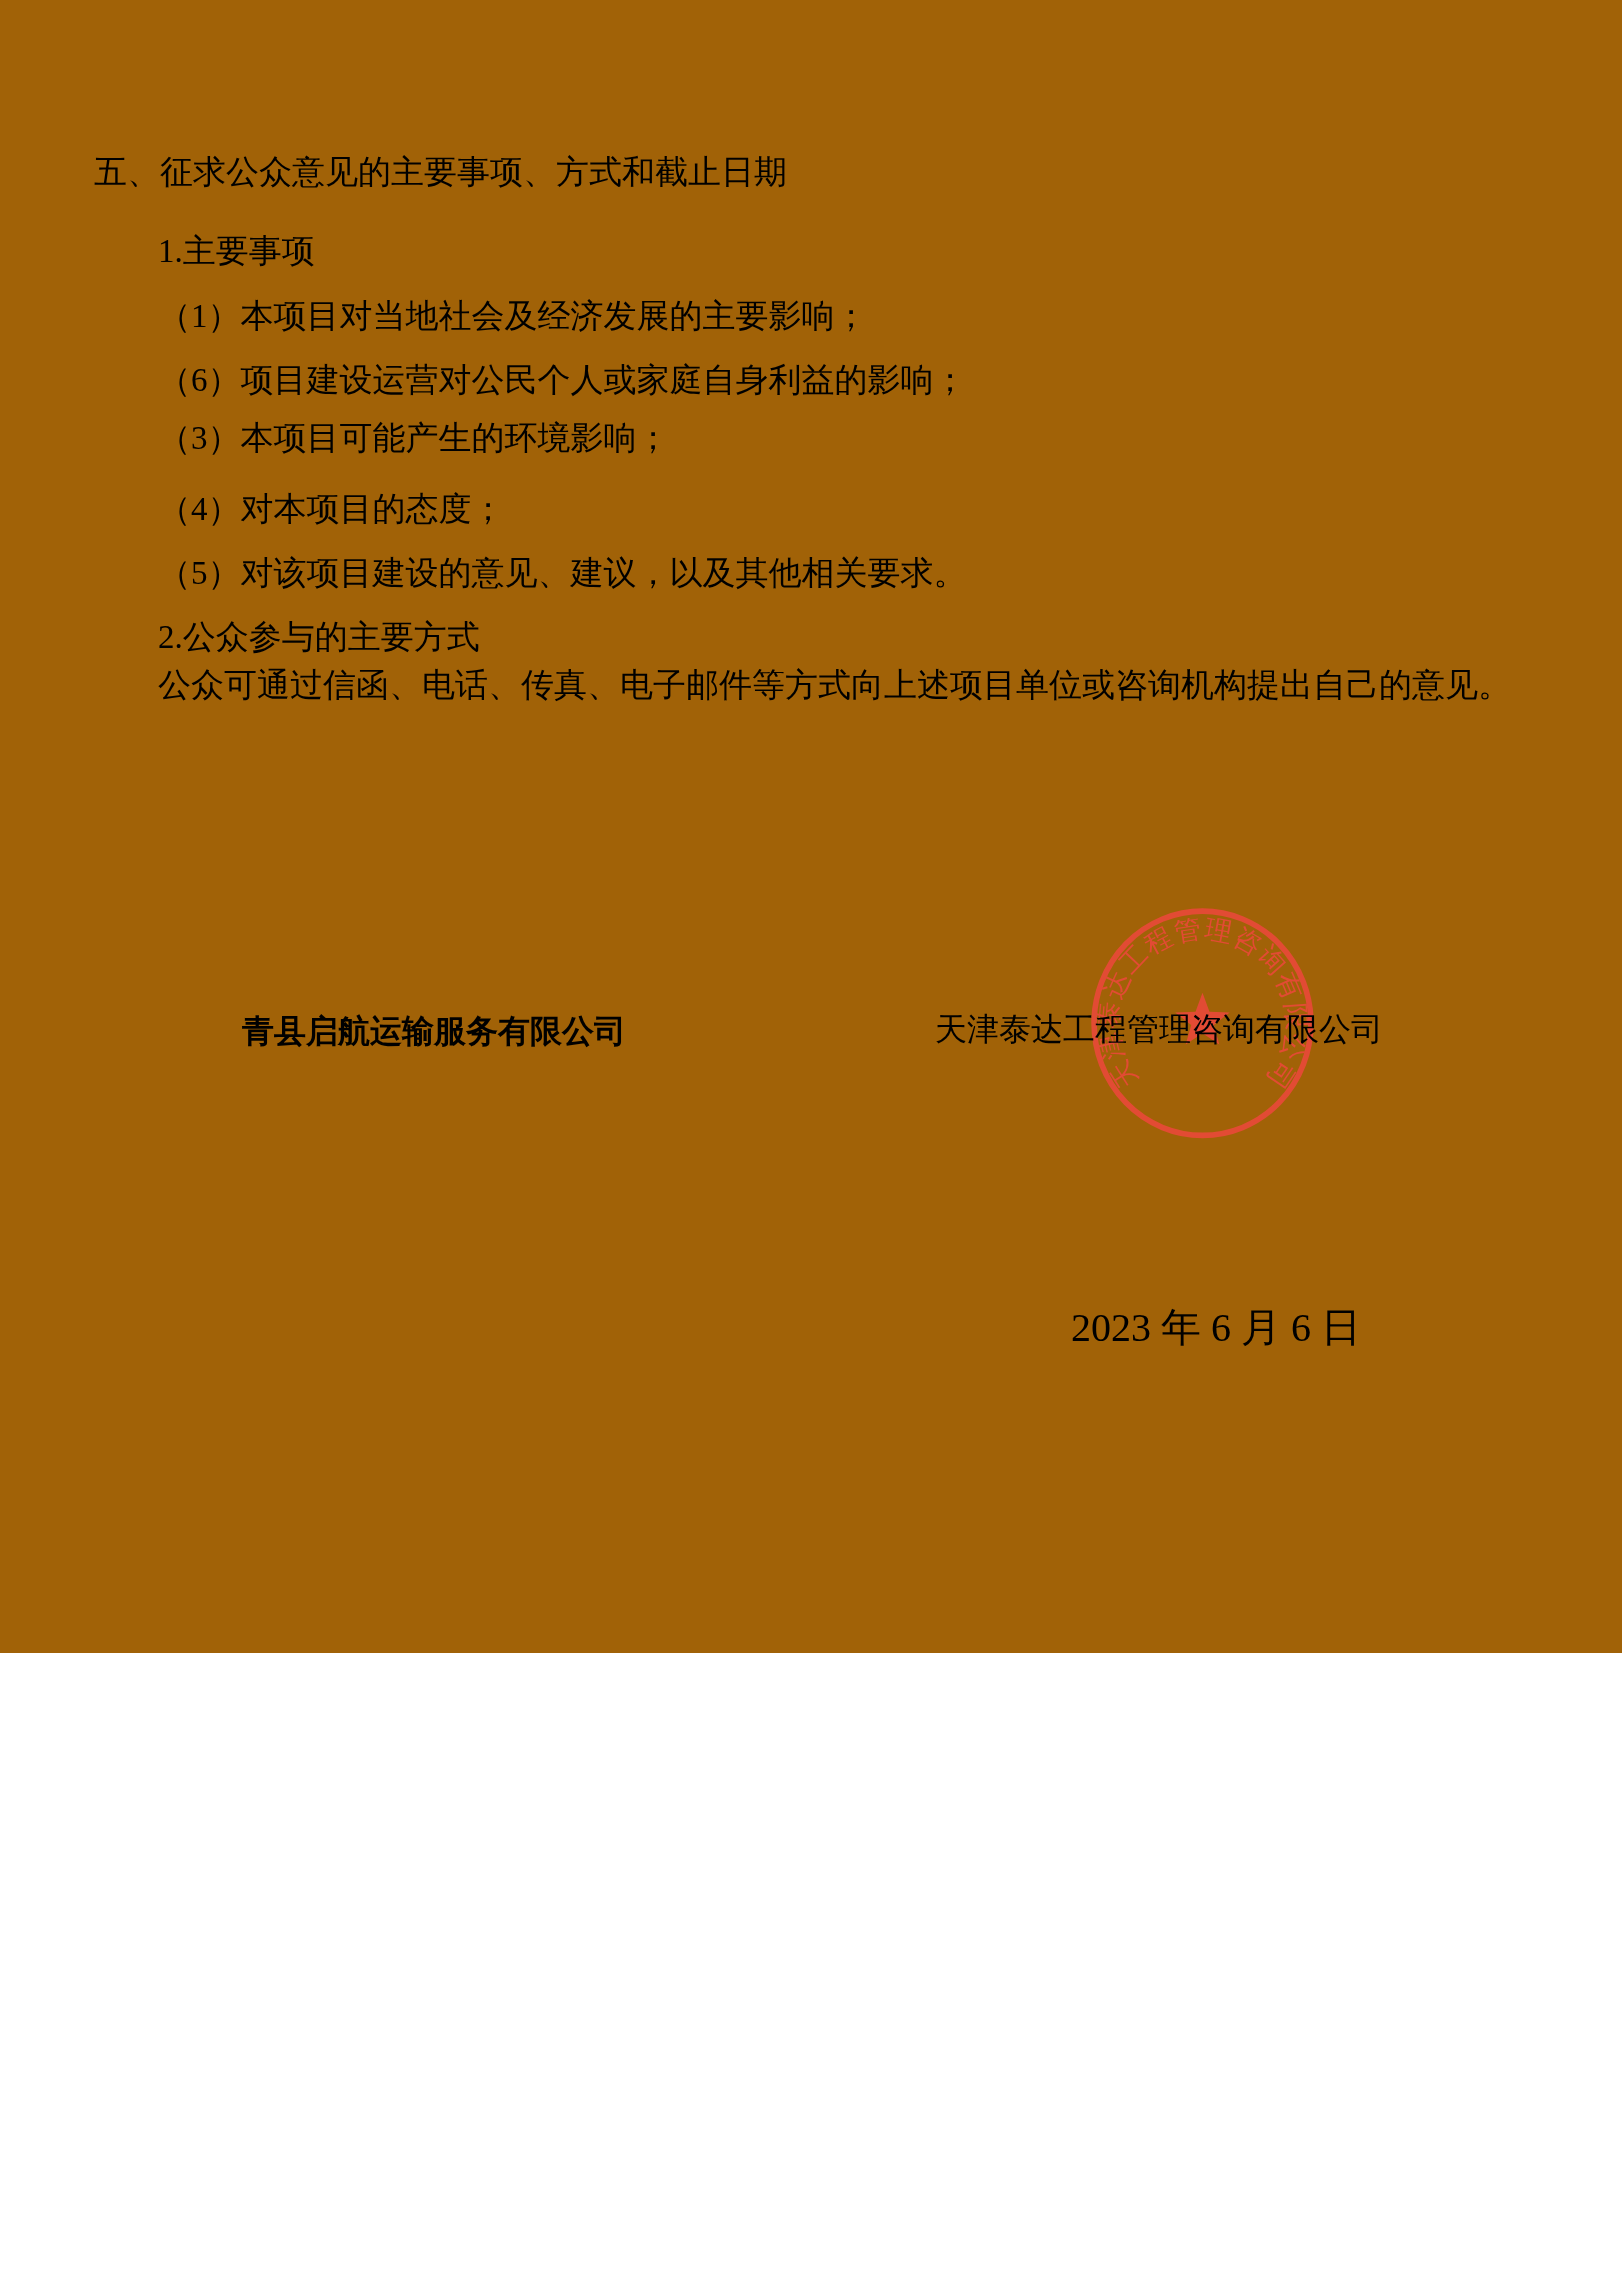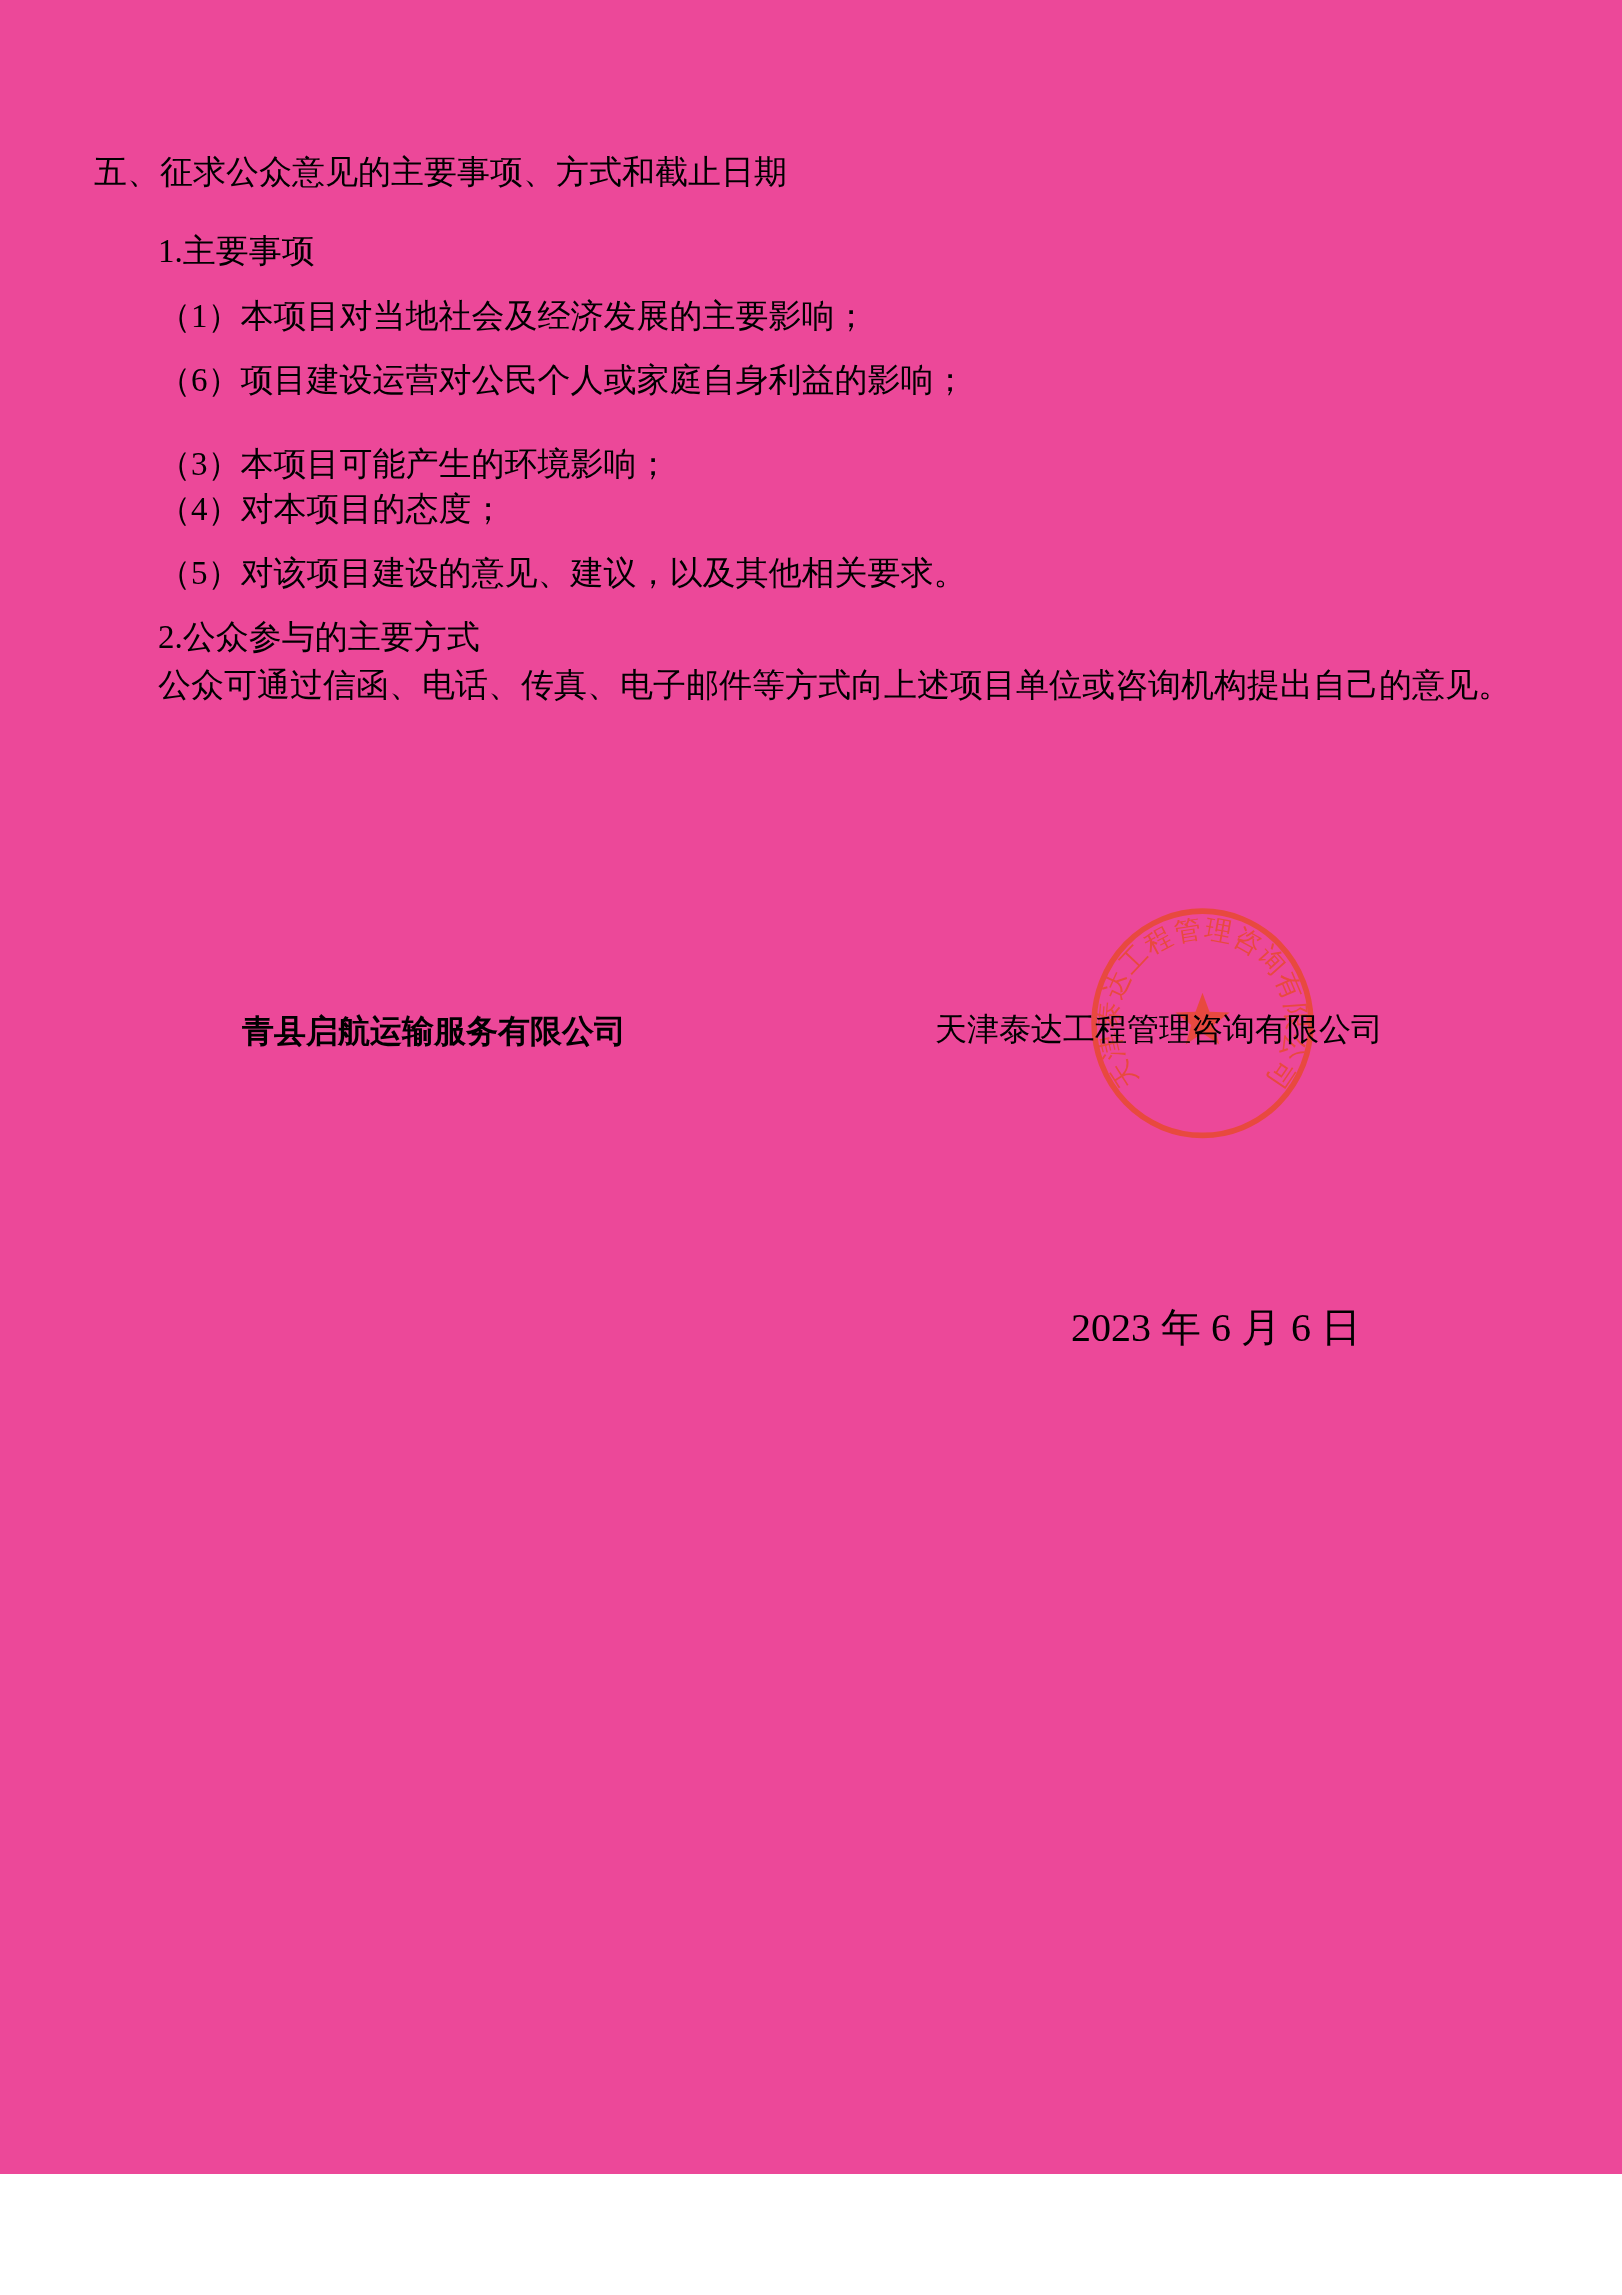--- a/index.html
+++ b/index.html
@@ -3,22 +3,22 @@
 <meta charset="utf-8">
 <style>
   html, body {
     margin: 0;
     padding: 0;
     background: #ffffff;
   }
   .page {
     position: relative;
     width: 1622px;
-    height: 2174px;
-    background: #ec4899;
+    height: 1653px;
+    background: #a16207;
     overflow: hidden;
     font-family: "Liberation Serif", "DejaVu Serif", serif;
     color: #000000;
   }
   .doc-line {
     position: absolute;
     left: 94px;
     font-size: 33px;
     line-height: 1.08;
     white-space: nowrap;
@@ -76,21 +76,21 @@
 <div class="page">
 
   <div class="doc-line" style="top:155px">五、征求公众意见的主要事项、方式和截止日期</div>
 
   <div class="doc-line indent" style="top:234px">1.主要事项</div>
 
   <div class="doc-line indent" style="top:299px">（1）本项目对当地社会及经济发展的主要影响；</div>
 
   <div class="doc-line indent" style="top:363px">（6）项目建设运营对公民个人或家庭自身利益的影响；</div>
 
-  <div class="doc-line indent" style="top:447px">（3）本项目可能产生的环境影响；</div>
+  <div class="doc-line indent" style="top:421px">（3）本项目可能产生的环境影响；</div>
 
   <div class="doc-line indent" style="top:492px">（4）对本项目的态度；</div>
 
   <div class="doc-line indent" style="top:556px">（5）对该项目建设的意见、建议，以及其他相关要求。</div>
 
   <div class="doc-line indent" style="top:620px">2.公众参与的主要方式</div>
 
   <div class="doc-line indent" style="top:668px">公众可通过信函、电话、传真、电子邮件等方式向上述项目单位或咨询机构提出自己的意见。</div>
 
 

